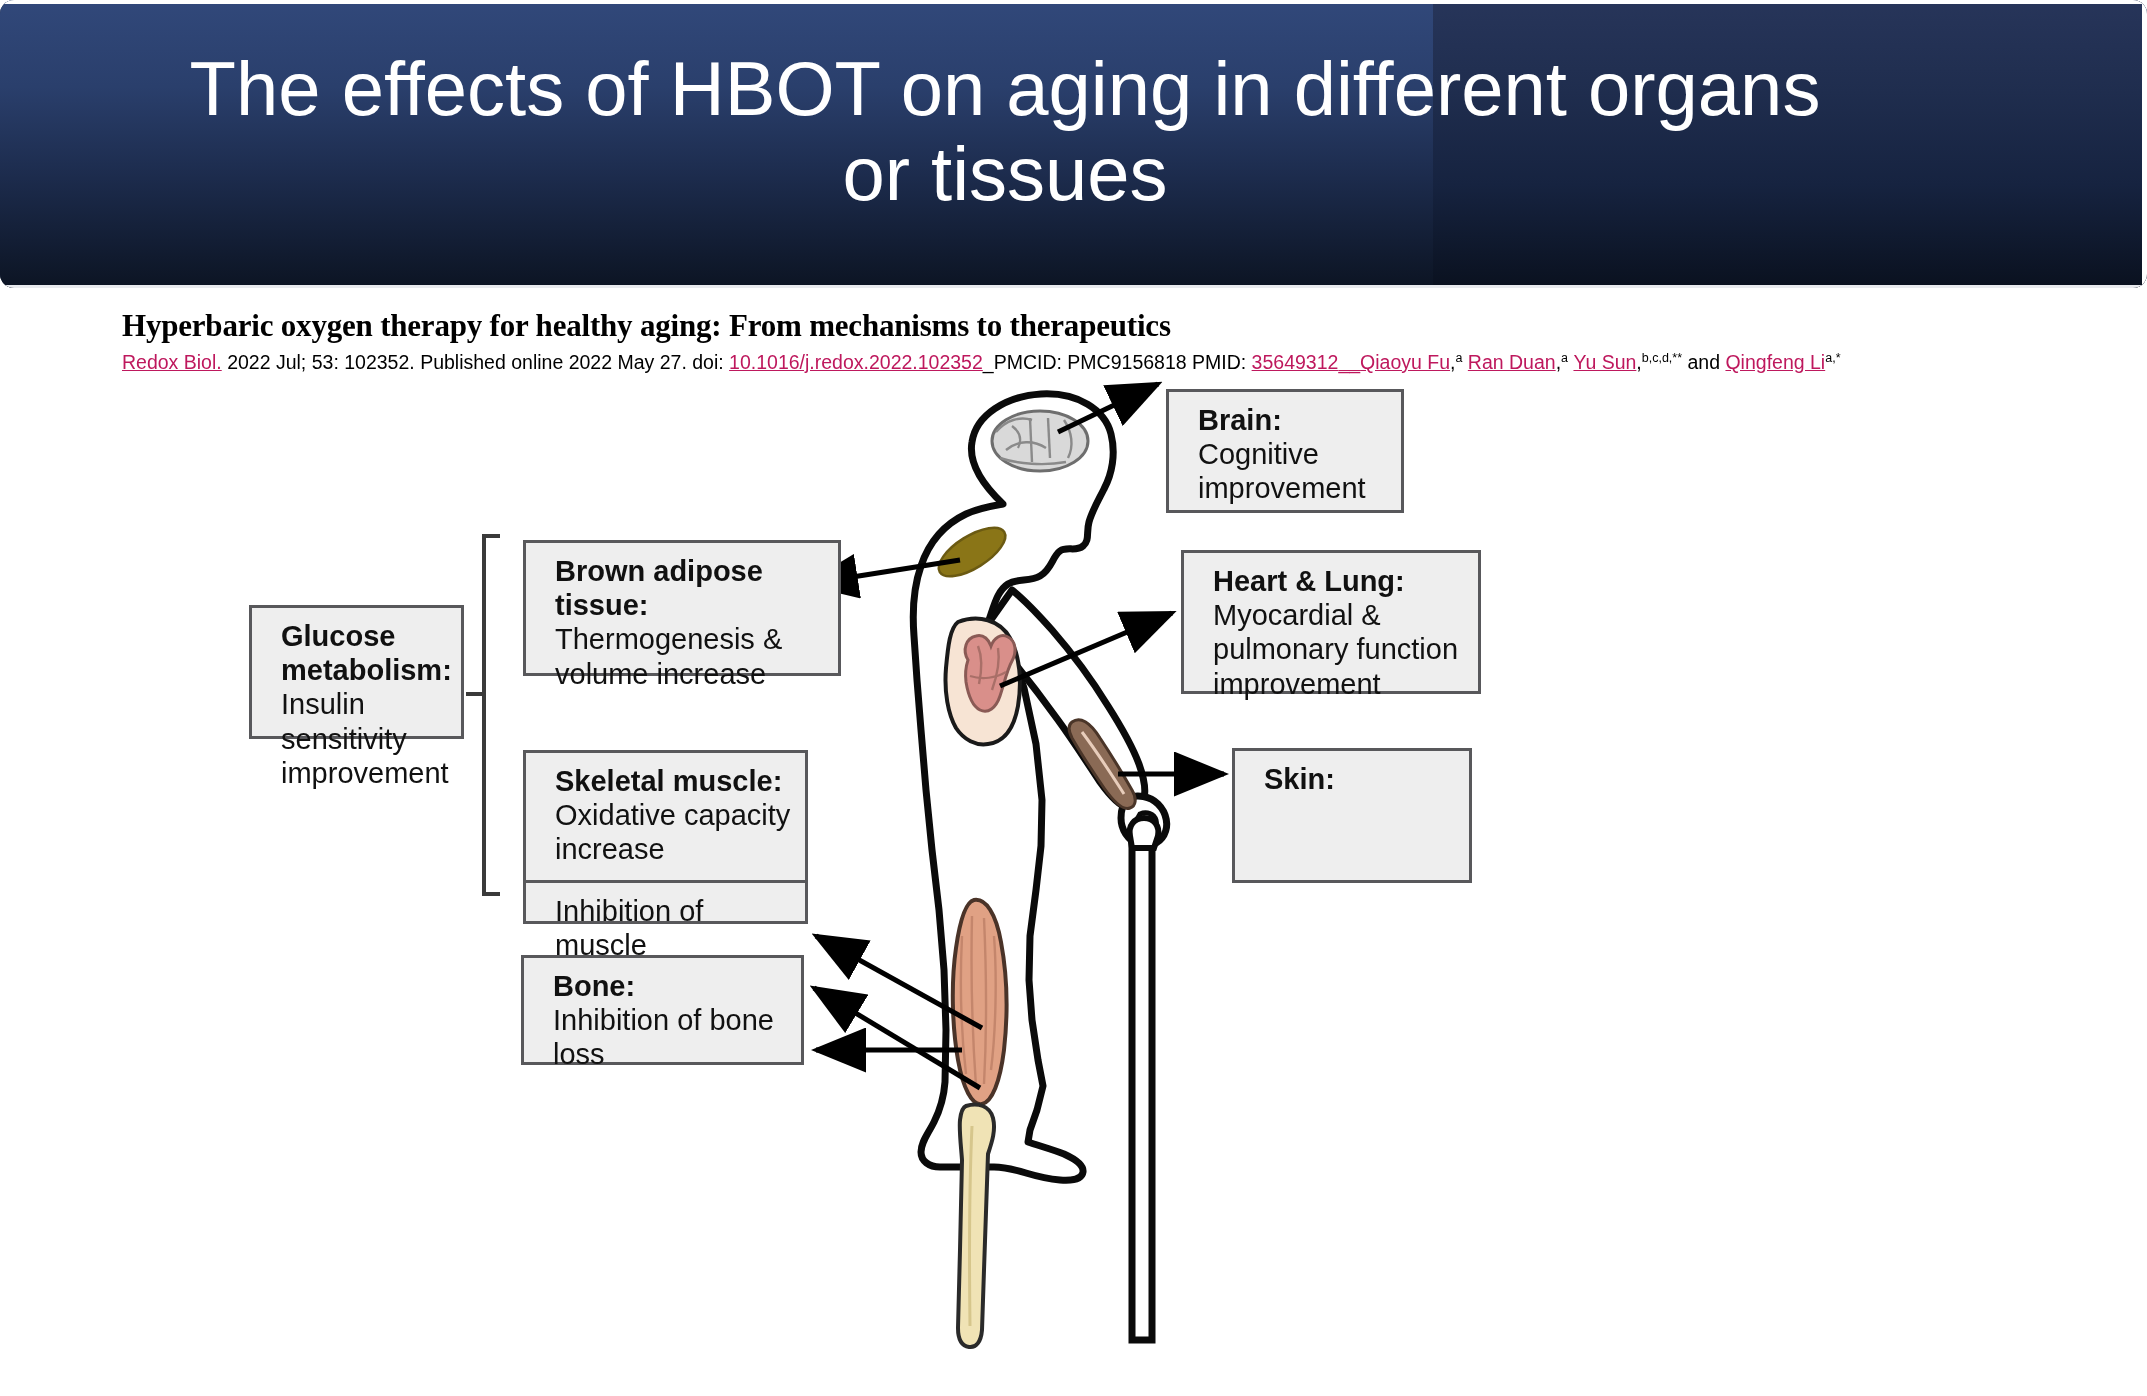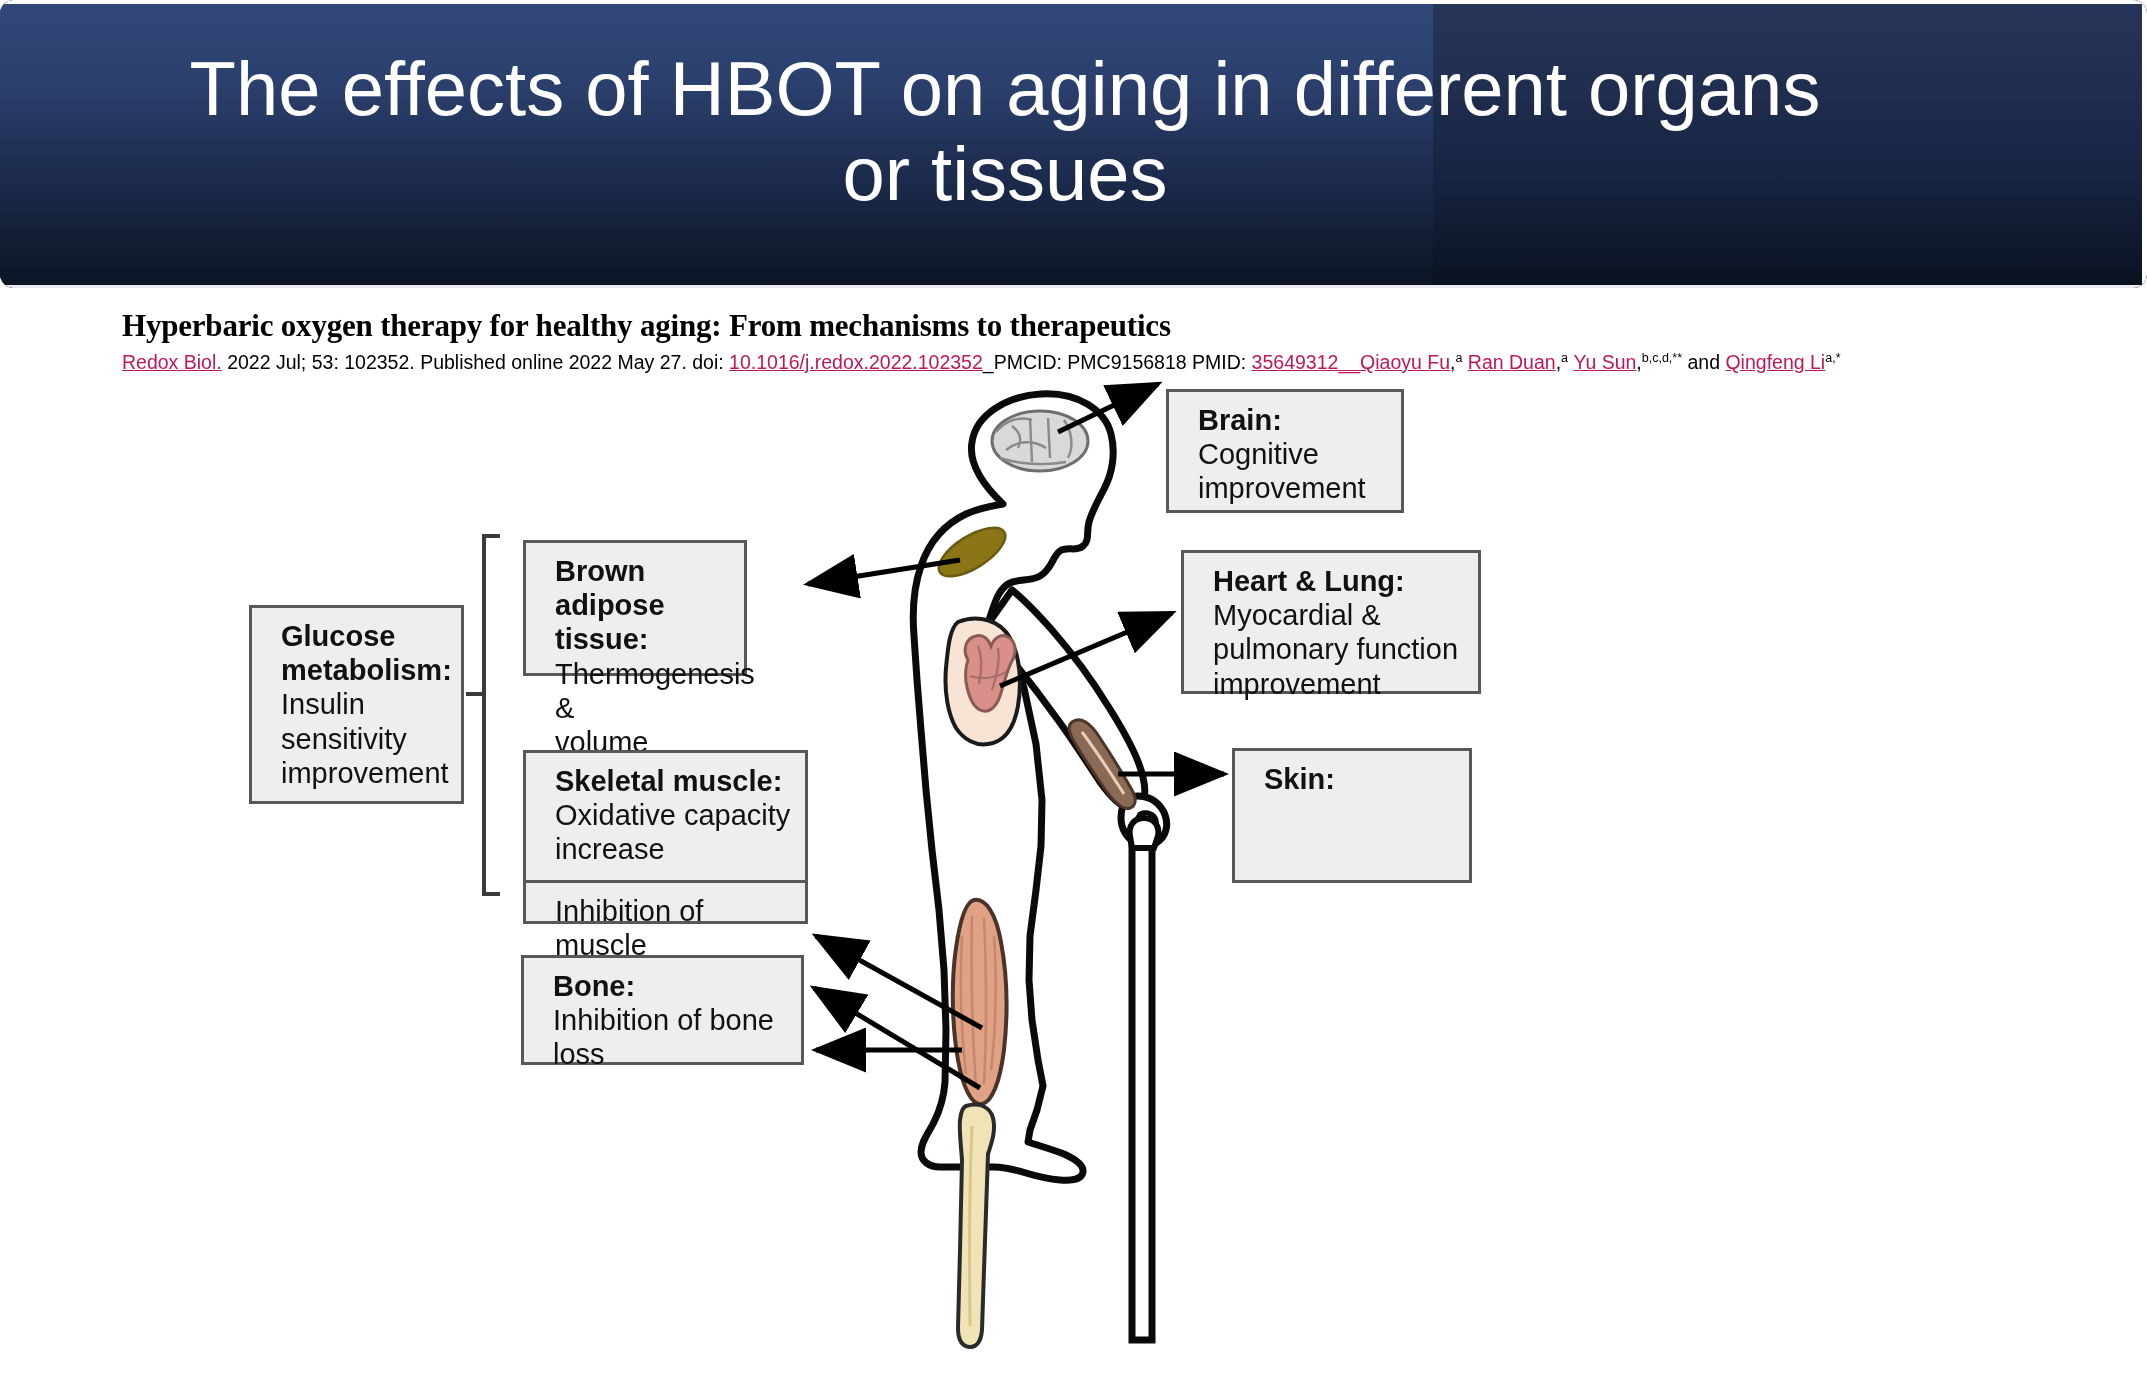--- a/index.html
+++ b/index.html
@@ -128,22 +128,22 @@
     display: block;
   }
   .bx-divider {
     border-top: 3px solid #58585b;
   }
 
   
   #box-brain        { left: 1166px; top: 19px;  width: 238px; height: 124px; }
   #box-heart-lung   { left: 1181px; top: 180px; width: 300px; height: 144px; }
   #box-skin         { left: 1232px; top: 378px; width: 240px; height: 135px; }
-  #box-brown-adipose{ left: 523px;  top: 170px; width: 224px; height: 136px; }
-  #box-glucose      { left: 249px;  top: 235px; width: 215px; height: 199px; }
+  #box-brown-adipose{ left: 523px;  top: 170px; width: 318px; height: 136px; }
+  #box-glucose      { left: 249px;  top: 235px; width: 215px; height: 134px; }
   #box-skeletal     { left: 523px;  top: 380px; width: 285px; height: 174px; }
   #box-bone         { left: 521px;  top: 585px; width: 283px; height: 110px; }
 
   
   #figure-svg {
     position: absolute;
     left: 0; top: 0;
     width: 2147px; height: 1026px;
   }
 </style>

